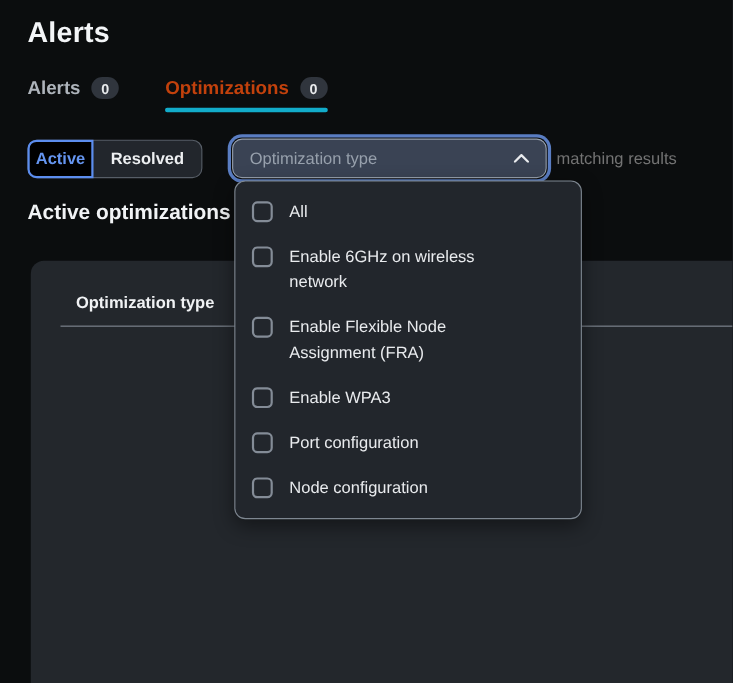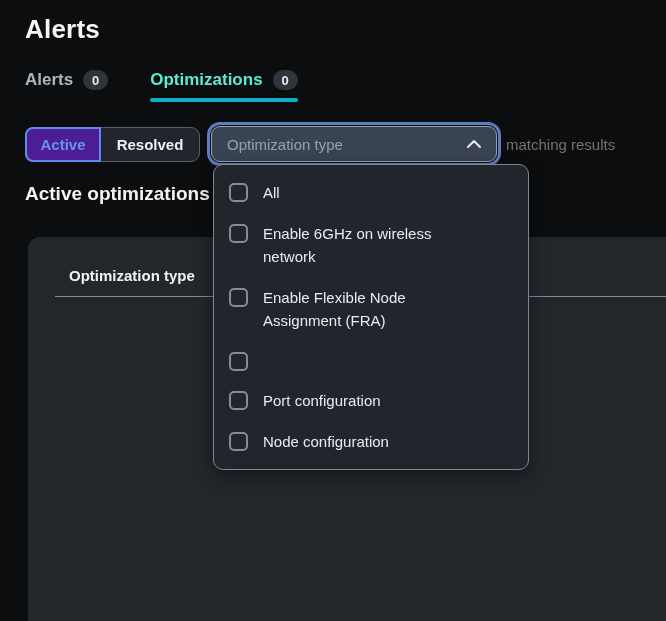--- a/index.html
+++ b/index.html
@@ -16,21 +16,21 @@
   
   .page-title {
     position: absolute; left: 25px; top: 14px;
     font-size: 26px; font-weight: 700; color: #F3F5F7; letter-spacing: 0.2px;
   }
 
   
   .tabs { position: absolute; left: 25px; top: 70px; display: flex; gap: 42px; }
   .tab { display: flex; align-items: center; gap: 10px; padding-bottom: 9px; cursor: pointer; position: relative; }
   .tab .tab-label { font-size: 17px; font-weight: 700; color: #AEB4BB; }
-  .tab.active .tab-label { color: #5eead4; }
+  .tab.active .tab-label { color: #c2410c; }
   .tab.active::after {
     content: ""; position: absolute; left: 0; right: 0; bottom: -3px;
     height: 4px; border-radius: 3px; background: #12ACCA;
   }
   .count-badge {
     min-width: 25px; height: 20px; padding: 0 8px;
     display: inline-flex; align-items: center; justify-content: center;
     background: #30353D; border-radius: 11px;
     font-size: 13px; font-weight: 600; color: #E8EAEC;
   }
@@ -40,22 +40,22 @@
     position: absolute; left: 25px; top: 127px; height: 35px;
     display: flex; border: 1px solid #575E67; border-radius: 9px;
     background: #22262C; overflow: visible;
   }
   .seg-btn {
     height: 35px; margin: -1px 0; display: flex; align-items: center; justify-content: center;
     font-size: 15px; font-weight: 600; cursor: pointer; border: none; background: transparent;
     font-family: inherit;
   }
   .seg-btn.selected {
-    margin-left: -1px; width: 76px;
-    background: #4c1d95; border: 2px solid #5C8DEE; border-radius: 8px 0 0 8px;
+    margin-left: -1px; width: 60px;
+    background: #000000; border: 2px solid #5C8DEE; border-radius: 8px 0 0 8px;
     color: #6595F0;
   }
   .seg-btn.plain { width: 98px; color: #EDEFF1; border-radius: 0 8px 8px 0; }
 
   
   .select {
     position: absolute; left: 211px; top: 126px; width: 286px; height: 36px;
     background: #3A4354; border: 1px solid #98A1AE; border-radius: 9px;
     box-shadow: 0 0 0 1px #0B0D0E, 0 0 0 4px rgba(110,154,240,0.8);
     display: flex; align-items: center; justify-content: space-between;
@@ -151,20 +151,21 @@
     <div class="menu-item">
       <span class="checkbox"></span>
       <span class="menu-label">Enable 6GHz on wireless network</span>
     </div>
     <div class="menu-item">
       <span class="checkbox"></span>
       <span class="menu-label">Enable Flexible Node Assignment (FRA)</span>
     </div>
     <div class="menu-item">
       <span class="checkbox"></span>
+      <span class="menu-label">Enable WPA3</span>
     </div>
     <div class="menu-item">
       <span class="checkbox"></span>
       <span class="menu-label">Port configuration</span>
     </div>
     <div class="menu-item">
       <span class="checkbox"></span>
       <span class="menu-label">Node configuration</span>
     </div>
   </div>

